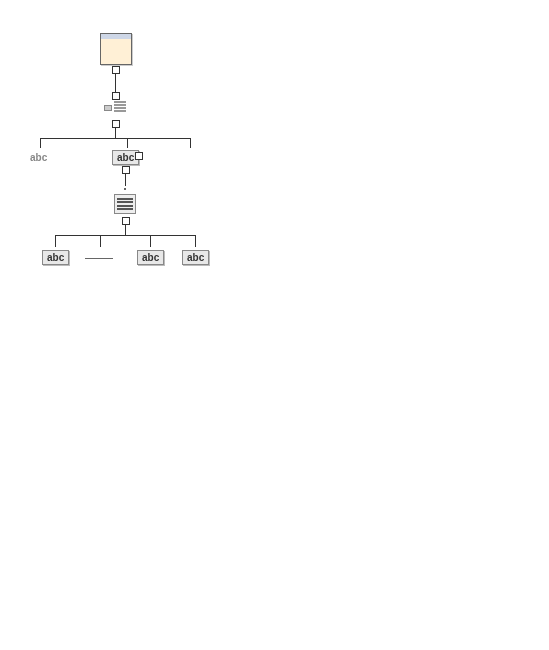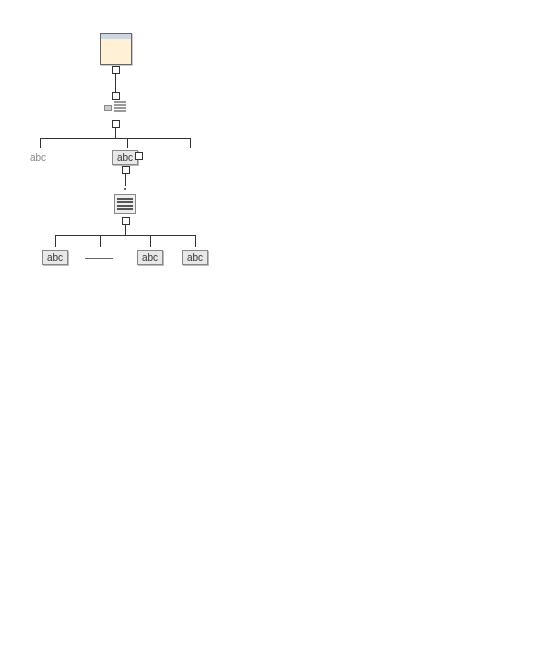--- a/index.html
+++ b/index.html
@@ -1,16 +1,16 @@
 <!DOCTYPE html>
 <html><head>
 <meta charset="utf-8">
 <style>
   html, body { margin: 0; padding: 0; background: #ffffff; font-family: Arial, sans-serif; font-size: 10px; }
-  .canvas { position: relative; width: 549px; height: 650px; }
+  .canvas { position: relative; width: 549px; height: 650px; font-weight: bold; }
   .node { position: absolute; display: flex; align-items: center; justify-content: center; }
   .window-box { width: 30px; height: 30px; border: 1px solid #666; background: #fff0d6; box-shadow: 1px 1px 0 #ccc; }
   .window-box .titlebar { position: absolute; top: 1px; left: 1px; right: 1px; height: 5px; background: #cdd6e6; }
   .toolbar-icon { width: 22px; height: 18px; }
   .toolbar-icon .rows { position: absolute; right: 0; top: 0; width: 12px; }
   .toolbar-icon .rows div { height: 2px; margin: 1px 0; background: #999; }
   .toolbar-icon .mini { position: absolute; left: 0; top: 5px; width: 6px; height: 4px; background: #ccc; border: 1px solid #888; }
   .list-icon { width: 22px; height: 20px; border: 1px solid #888; background: #eee; display: flex; flex-direction: column; justify-content: space-evenly; padding: 2px; box-sizing: border-box; }
   .list-icon div { height: 2px; background: #555; }
   .connector { position: absolute; width: 6px; height: 6px; border: 1px solid #333; background: #fff; }

